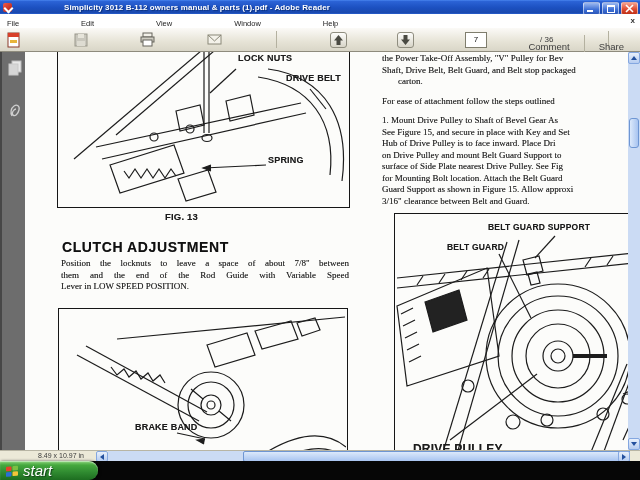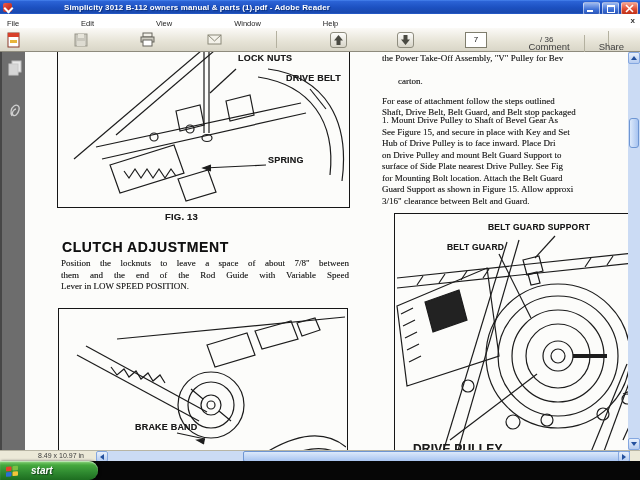--- a/index.html
+++ b/index.html
@@ -82,22 +82,22 @@
   .htrack{position:absolute;left:108px;top:0;width:510px;height:11px;background:#cbdbf4;}
   .hthumb{position:absolute;left:135px;top:0;width:420px;height:11px;border:1px solid #6e96d3;border-radius:2px;
     background:linear-gradient(180deg,#dce9fb,#a8c4f0);box-sizing:border-box;}
   .corner{position:absolute;left:630px;top:0;width:10px;height:11px;background:#ece9d8;}
 
   
   .taskbar{left:0;top:461px;width:640px;height:19px;background:#060606;}
   .startbtn{position:absolute;left:0;top:0;width:98px;height:19px;border-radius:0 9px 9px 0;
     background:linear-gradient(180deg,#8bd47a 0%,#45a83e 22%,#2f8a30 60%,#1d6d20 100%);
     display:flex;align-items:center;box-shadow:inset 0 1px 1px rgba(255,255,255,.5),1px 0 3px rgba(0,0,0,.6);}
-  .startlabel{color:#fff;font-weight:bold;font-style:italic;font-size:10px;
-    text-shadow:1px 1px 1px #14421a;margin-left:12px;}
+  .startlabel{color:#fff;font-weight:normal;font-style:italic;font-size:15px;
+    text-shadow:1px 1px 1px #14421a;margin-left:4px;}
 </style>
 </head>
 <body>
 
 <div id="screen">
 
   <div class="abs titlebar">
     <div class="title-ico"></div>
     <div class="title-text">Simplicity 3012 B-112  owners manual &amp; parts (1).pdf - Adobe Reader</div>
     <div class="winbtns">
@@ -288,21 +288,21 @@
           <path d="M176,166 Q248,106 287,138"></path>
           <path d="M188,170 Q256,122 288,150"></path>
           <path d="M118,124 L146,130"></path>
           <path d="M146,130 l-8,1 l7,4" fill="#1c1c1c"></path>
         </g>
       </svg>
       <div class="abs figlabel" style="left:52px;top:113px;padding-left:24px;">BRAKE BAND</div>
     </div>
 
     <div class="abs scan" style="left:357px;top:1px;width:250px;">the Power Take-Off Assembly, "V" Pulley for Bev</div>
-    <div class="abs scan" style="left:357px;top:12.5px;width:250px;margin-top:42px;">Shaft, Drive Belt, Belt Guard, and Belt stop packaged</div>
+    <div class="abs scan" style="left:357px;top:12.5px;width:250px;">Shaft, Drive Belt, Belt Guard, and Belt stop packaged</div>
     <div class="abs scan" style="left:373px;top:24px;width:250px;">carton.</div>
     <div class="abs scan" style="left:357px;top:44px;width:250px;">For ease of attachment follow the steps outlined</div>
     <div class="abs scan" style="left:357px;top:63px;width:250px;">1.  Mount Drive Pulley to Shaft of Bevel Gear As</div>
     <div class="abs scan" style="left:357px;top:74.5px;width:250px;">See Figure 15, and secure in place with Key and Set</div>
     <div class="abs scan" style="left:357px;top:86px;width:250px;">Hub of Drive Pulley is to face inward.  Place Dri</div>
     <div class="abs scan" style="left:357px;top:97.5px;width:250px;">on Drive Pulley and mount Belt Guard Support to</div>
     <div class="abs scan" style="left:357px;top:109px;width:250px;">surface of Side Plate nearest Drive Pulley. See Fig</div>
     <div class="abs scan" style="left:357px;top:120.5px;width:250px;">for Mounting Bolt location.  Attach the Belt Guard</div>
     <div class="abs scan" style="left:357px;top:132px;width:250px;">Guard Support as shown in Figure 15. Allow approxi</div>
     <div class="abs scan" style="left:357px;top:143.5px;width:250px;">3/16" clearance between Belt and Guard.</div>

